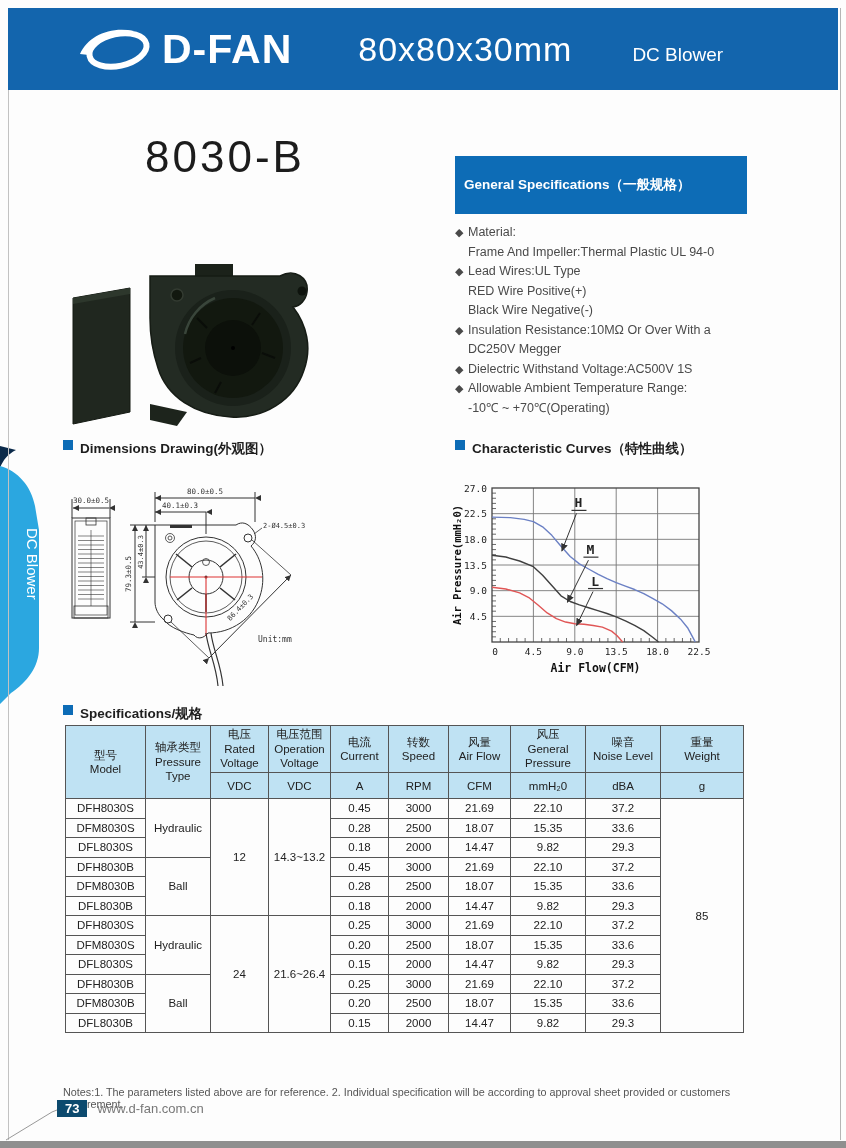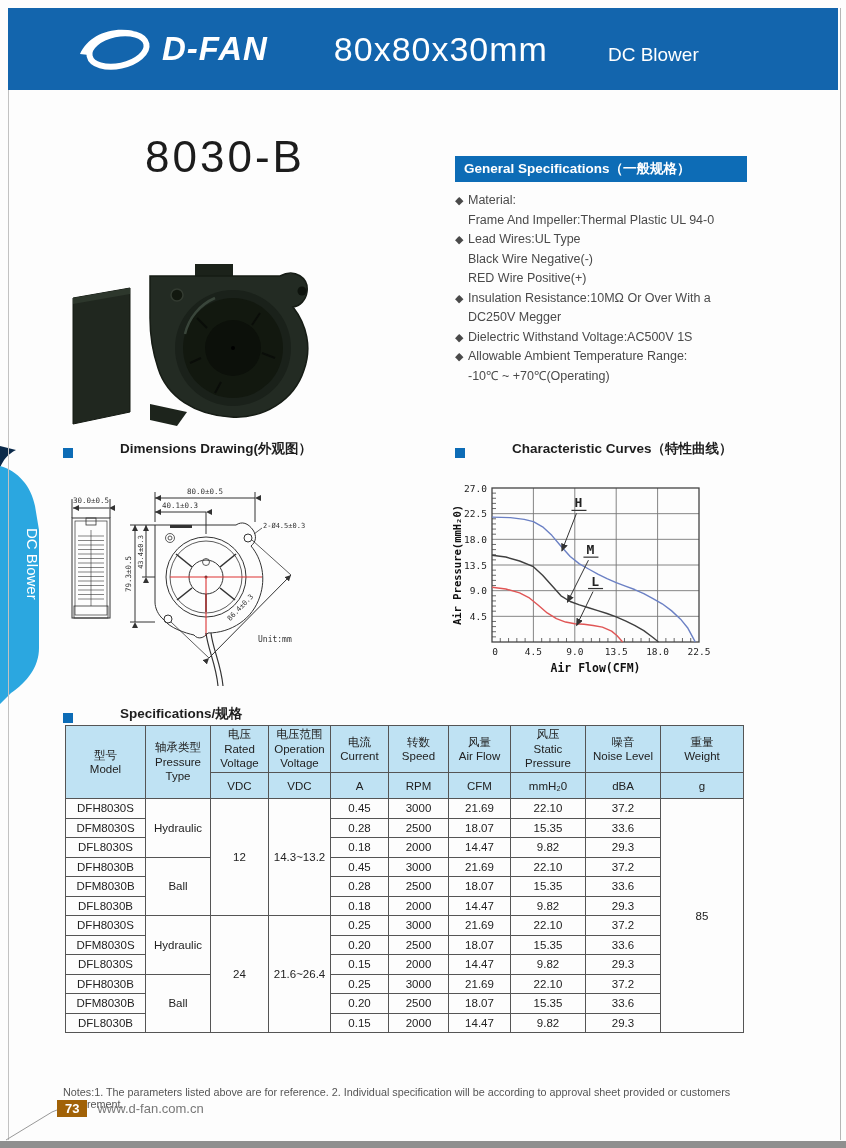--- a/index.html
+++ b/index.html
@@ -2,54 +2,54 @@
 <html><head>
 <meta charset="utf-8">
 <style>
   html,body{margin:0;padding:0;background:#e9e9e9;}
   .page{position:relative;width:846px;height:1148px;margin:0 auto;background:#fdfdfd;
         font-family:"Liberation Sans",sans-serif;overflow:hidden;}
   
   .banner{position:absolute;left:8px;top:8px;width:830px;height:82px;background:#1365ad;
           display:flex;align-items:center;color:#fff;}
   .logo{margin-left:68px;}
-  .brand{font-size:33px;font-weight:bold;letter-spacing:1px;margin-left:6px;font-style:italic;}
+  .brand{font-size:41px;font-weight:bold;letter-spacing:1px;margin-left:6px;}
   .size{font-size:34px;font-weight:normal;margin-left:66px;letter-spacing:1px;}
   .ptype{font-size:19px;margin-left:60px;margin-top:12px;}
   
   .side-tab{position:absolute;left:0;top:444px;}
   
   .model-title{position:absolute;left:110px;top:132px;width:230px;text-align:center;
                font-size:44px;letter-spacing:3px;color:#1c1c1c;}
   
   .gs-panel{position:absolute;left:455px;top:156px;width:292px;}
-  .gs-head{background:#0d6cb6;color:#fff;font-size:13.5px;font-weight:bold;padding:4px 9px;}
+  .gs-head{background:#0d6cb6;color:#fff;font-size:13.5px;font-weight:bold;padding:20px 9px;}
   .gs-lines{margin-top:9px;font-size:12.5px;color:#4a4a4a;}
   .gs-line{display:flex;line-height:19.5px;}
   .gs-line .diamond{width:13px;flex:0 0 13px;font-size:11px;color:#4a4a4a;}
   .gs-line.cont{padding-left:13px;}
   
-  .sec{position:absolute;font-size:13.5px;font-weight:bold;color:#1e1e1e;display:flex;align-items:flex-end;gap:40px;}
+  .sec{position:absolute;font-size:13.5px;font-weight:bold;color:#1e1e1e;display:flex;align-items:flex-start;}
   .sec .sq{width:10px;height:10px;background:#0d6cb6;margin-right:7px;flex:0 0 10px;}
   
   .dims{position:absolute;left:58px;top:472px;}
   .chart{position:absolute;left:450px;top:468px;}
   .photo{position:absolute;left:55px;top:198px;}
   
   .spec-table{position:absolute;left:65px;top:725px;border-collapse:collapse;table-layout:fixed;}
   .spec-table th,.spec-table td{border:1px solid #555;text-align:center;padding:0 2px;
         font-size:11.5px;color:#222;font-weight:normal;overflow:hidden;}
   .spec-table thead th{background:#bfe2f3;}
   .spec-table .h-top{height:46px;line-height:1.25;}
   .spec-table .h-unit{height:25px;}
   .spec-table tbody td{height:18.5px;}
   
   .notes{position:absolute;left:63px;top:1086px;width:728px;font-size:10.8px;color:#555;}
   .footer{position:absolute;left:57px;top:1100px;display:flex;align-items:center;}
-  .page-no{background:#a16207;color:#fff;font-size:13px;font-weight:bold;padding:1px 8px;}
+  .page-no{background:#0c4a6e;color:#fff;font-size:13px;font-weight:bold;padding:1px 8px;}
   .website{font-size:13px;color:#777;margin-left:10px;}
   .decor{position:absolute;left:0;top:0;pointer-events:none;}
 </style>
 </head>
 <body>
 
 <div class="page">
 
   <div class="banner">
     <svg class="logo" width="80" height="54" viewBox="0 0 80 54">
@@ -97,24 +97,24 @@
           <span>Material:</span>
         </div>
         <div class="gs-line cont">
           <span>Frame And Impeller:Thermal Plastic UL 94-0</span>
         </div>
         <div class="gs-line">
           <span class="diamond">◆</span>
           <span>Lead Wires:UL Type</span>
         </div>
         <div class="gs-line cont">
+          <span>RED Wire Positive(+)</span>
+        </div>
+        <div class="gs-line cont">
           <span>Black Wire Negative(-)</span>
-        </div>
-        <div class="gs-line cont">
-          <span>RED Wire Positive(+)</span>
         </div>
         <div class="gs-line">
           <span class="diamond">◆</span>
           <span>Insulation Resistance:10MΩ Or Over With a</span>
         </div>
         <div class="gs-line cont">
           <span>DC250V Megger</span>
         </div>
         <div class="gs-line">
           <span class="diamond">◆</span>
@@ -353,21 +353,21 @@
           <th class="h-top">
             <div>转数</div>
             <div>Speed</div>
           </th>
           <th class="h-top">
             <div>风量</div>
             <div>Air Flow</div>
           </th>
           <th class="h-top">
             <div>风压</div>
-            <div>Static Pressure</div>
+            <div>General Pressure</div>
           </th>
           <th class="h-top">
             <div>噪音</div>
             <div>Noise Level</div>
           </th>
           <th class="h-top">
             <div>重量</div>
             <div>Weight</div>
           </th>
         </tr>

